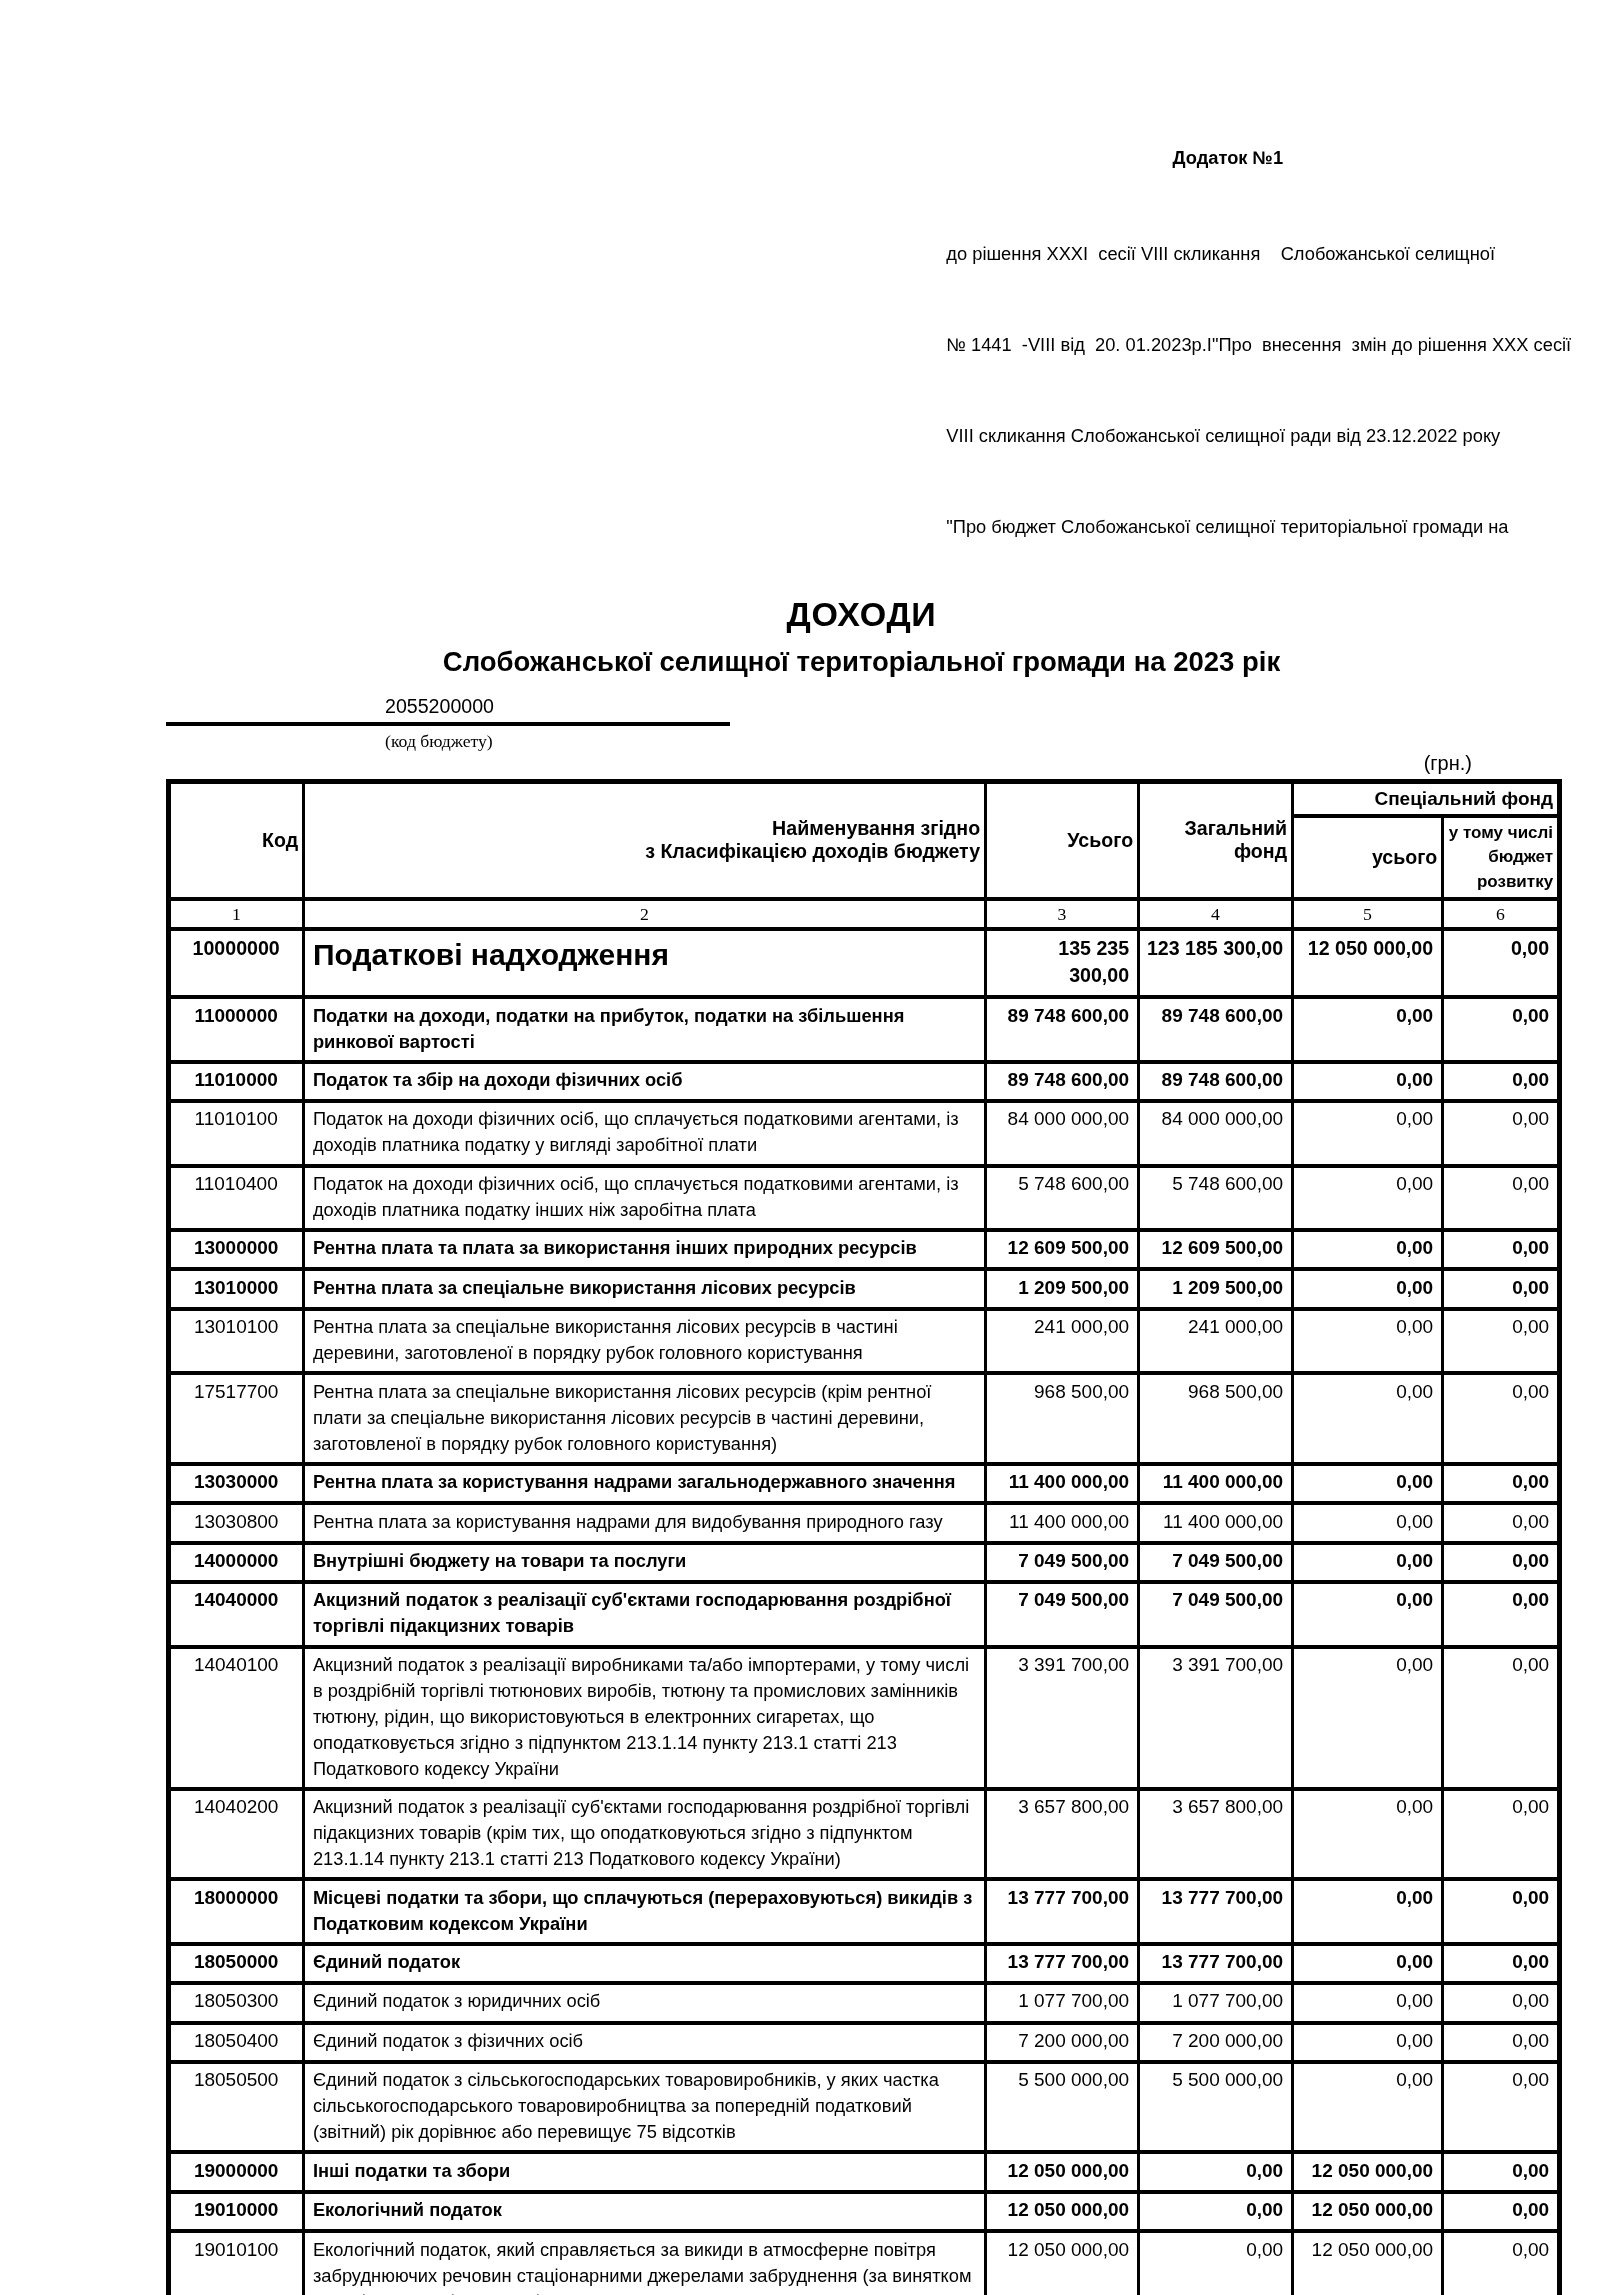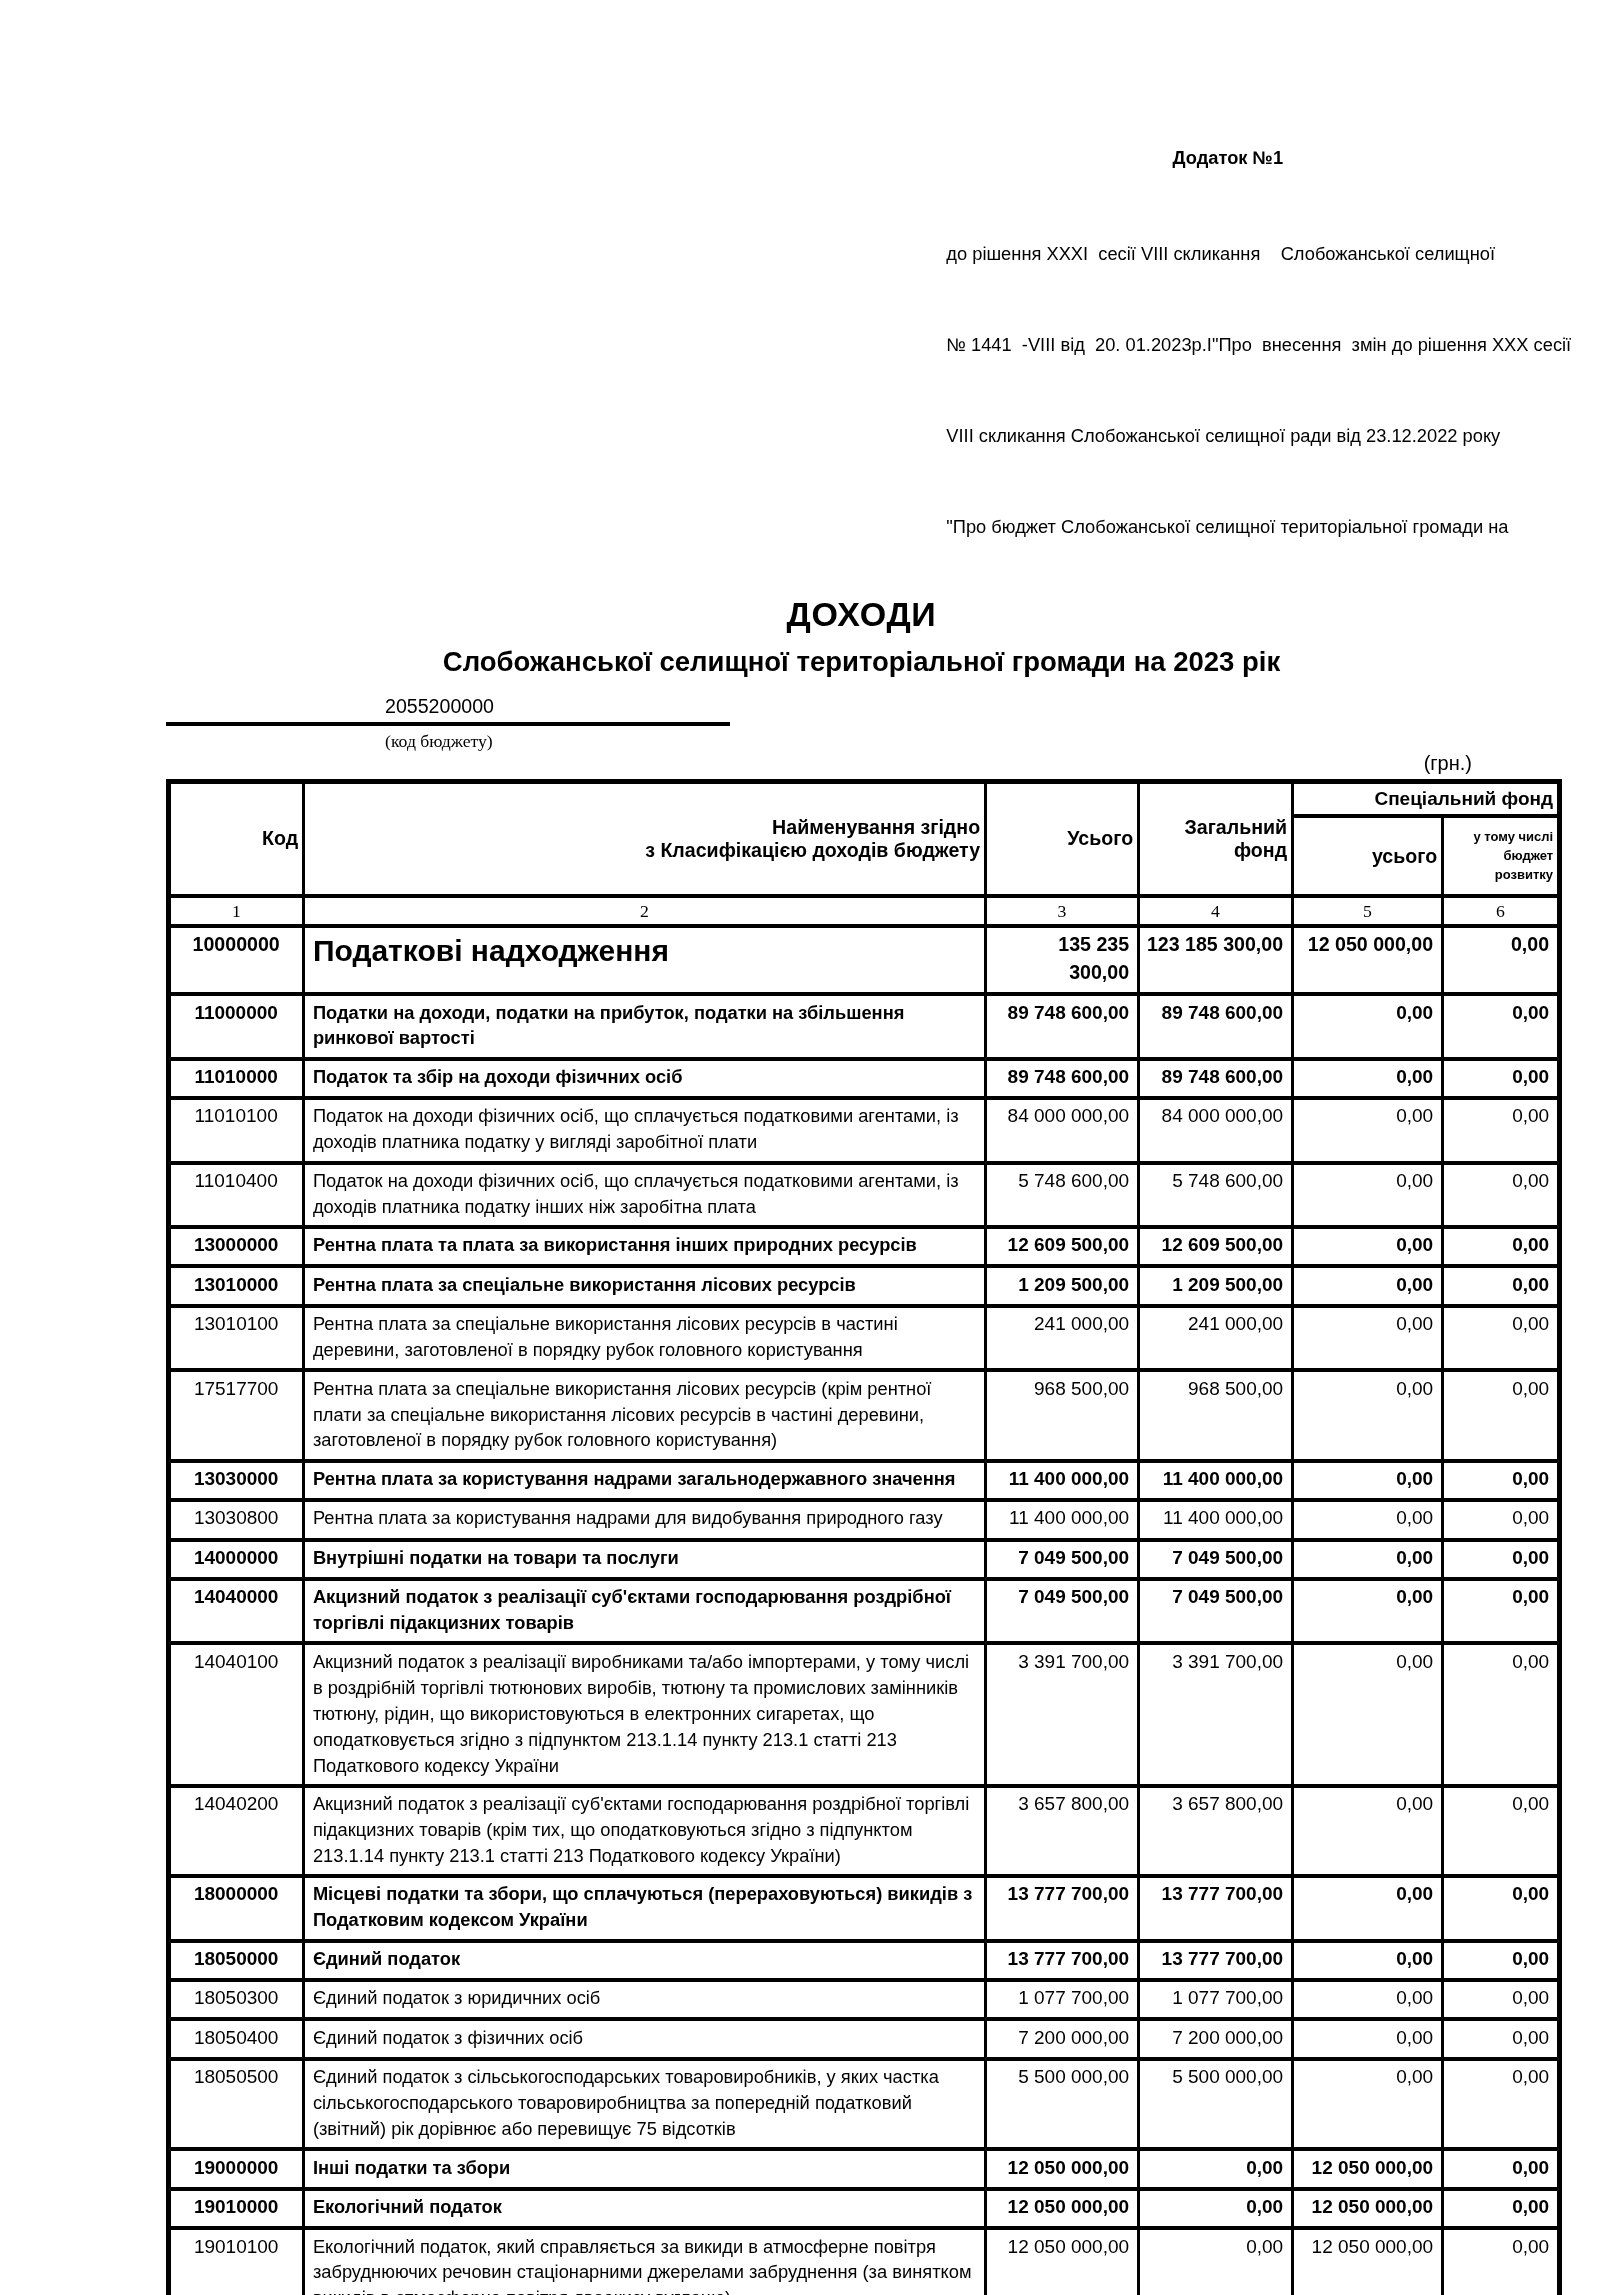--- a/index.html
+++ b/index.html
@@ -100,21 +100,21 @@
     font-family: Liberation Sans, sans-serif;
     font-weight: bold;
     text-align: right;
     vertical-align: middle;
     white-space: pre-line;
     padding: 2.6px 3.9px;
   }
   .th-code, .th-name, .th-total, .th-general { font-size: 19.6px; }
   .th-special { font-size: 19px; height: 35px; }
   .th-sp-total { font-size: 19.6px; height: 80px; }
-  .th-sp-dev { font-size: 13px; line-height: 1.45; }
+  .th-sp-dev { font-size: 17px; line-height: 1.45; }
   tr.num-row td {
     font-family: "Liberation Serif", serif;
     font-size: 17.7px;
     font-weight: normal;
     text-align: center;
     vertical-align: middle;
     height: 30px;
     padding: 1.3px;
   }
 
@@ -274,21 +274,21 @@
       <tr class="row normal">
         <td class="cell-code">13030800</td>
         <td class="cell-name">Рентна плата за користування надрами для видобування природного газу</td>
         <td class="cell-num">11 400 000,00</td>
         <td class="cell-num">11 400 000,00</td>
         <td class="cell-num">0,00</td>
         <td class="cell-num">0,00</td>
       </tr>
       <tr class="row bold">
         <td class="cell-code">14000000</td>
-        <td class="cell-name">Внутрішні податки на товари та послуги</td>
+        <td class="cell-name">Внутрішні бюджету на товари та послуги</td>
         <td class="cell-num">7 049 500,00</td>
         <td class="cell-num">7 049 500,00</td>
         <td class="cell-num">0,00</td>
         <td class="cell-num">0,00</td>
       </tr>
       <tr class="row bold">
         <td class="cell-code">14040000</td>
         <td class="cell-name">Акцизний податок з реалізації суб'єктами господарювання роздрібної торгівлі підакцизних товарів</td>
         <td class="cell-num">7 049 500,00</td>
         <td class="cell-num">7 049 500,00</td>

